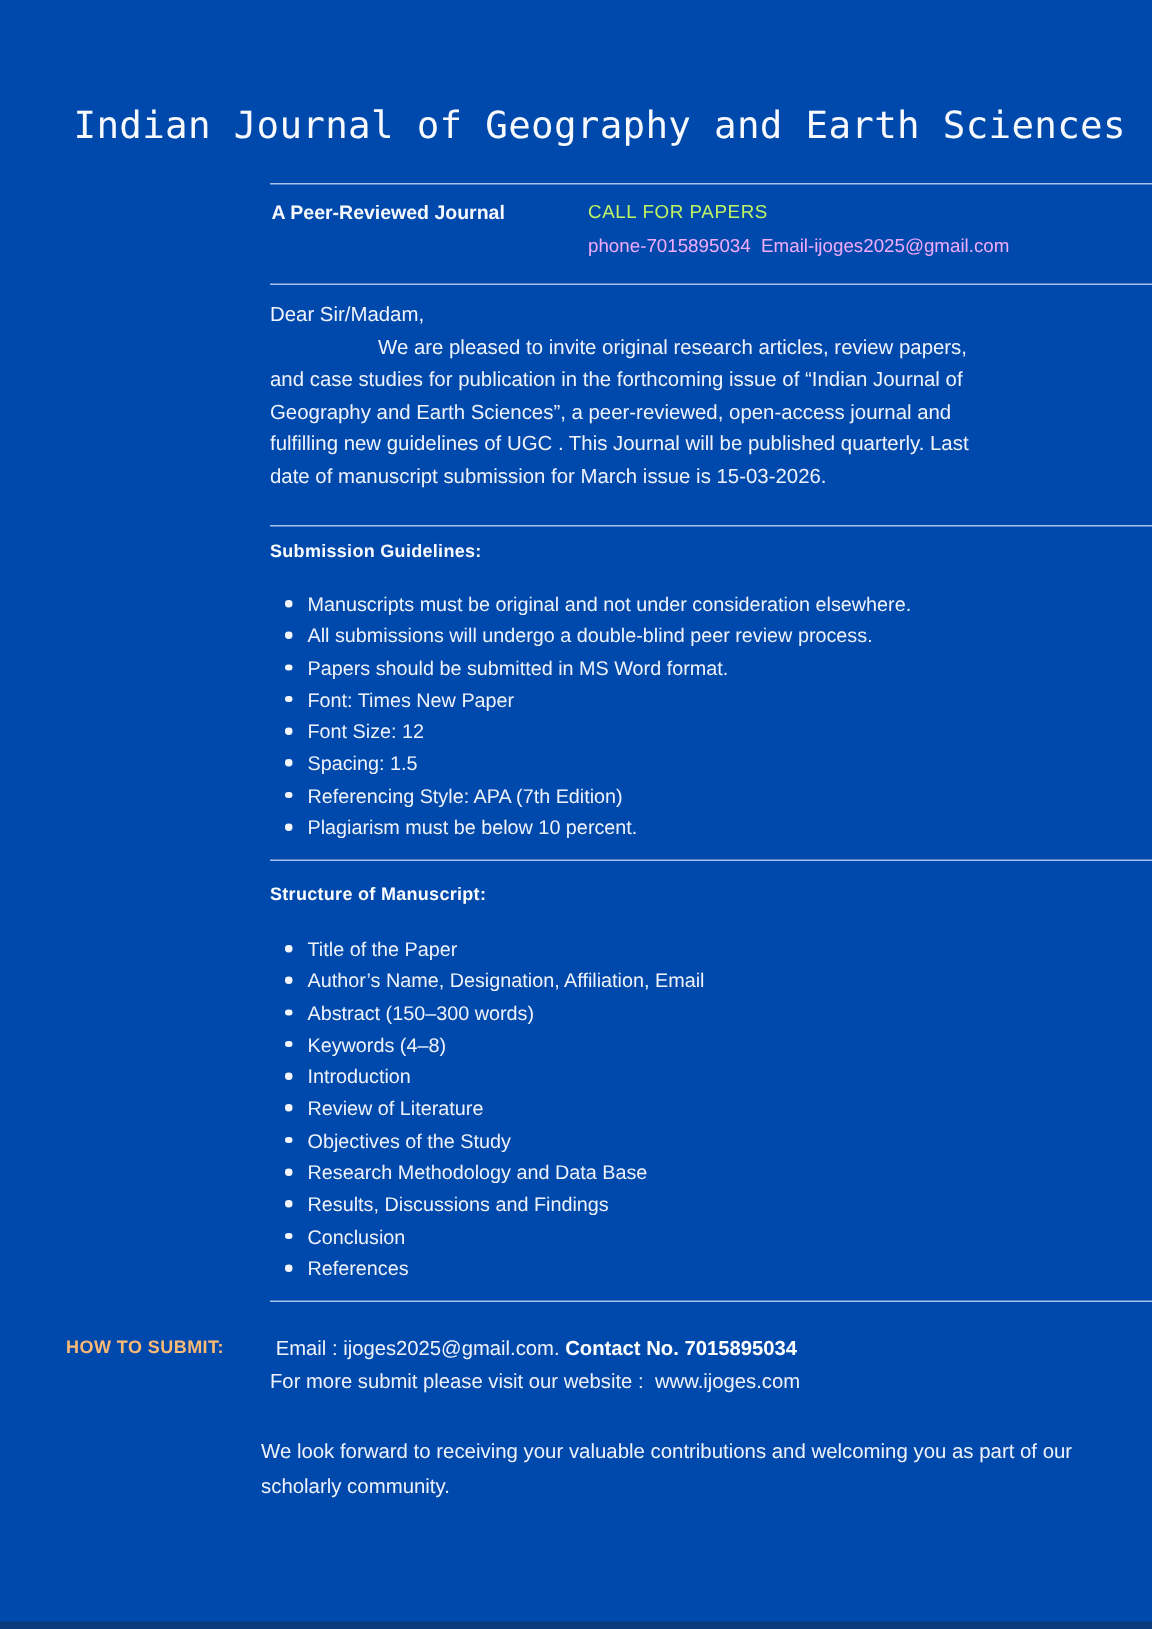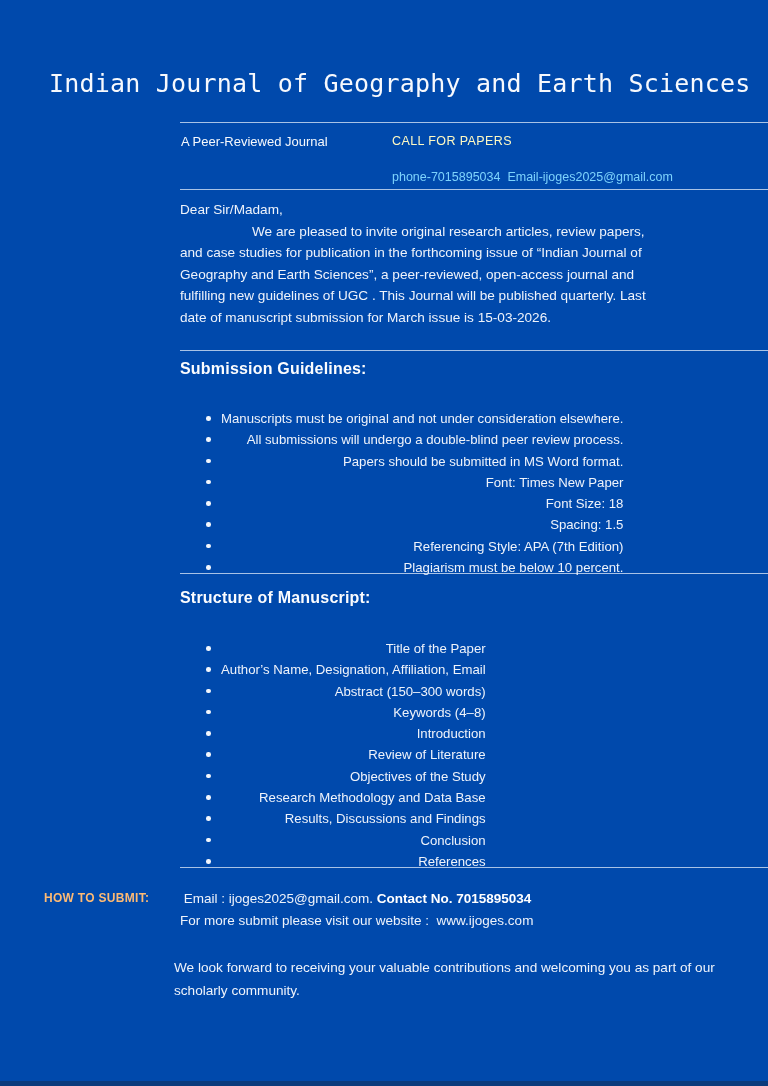--- a/index.html
+++ b/index.html
@@ -41,35 +41,35 @@
     position: absolute;
     left: 181px;
     top: 134px;
     right: 8px;
     display: flex;
     align-items: flex-start;
   }
   .peer-label {
     width: 211px;
     flex: 0 0 211px;
-    font-weight: normal;
+    font-weight: bold;
     font-size: 13px;
     color: #f6f9fd;
   }
   .header-right { flex: 1; }
   .cfp-label {
     font-size: 12.5px;
     letter-spacing: 0.4px;
-    color: #fef9c3;
+    color: #bef264;
   }
   .contact-line {
-    margin-top: 22px;
+    margin-top: 9px;
     font-size: 12.5px;
     white-space: pre;
-    color: #7dd3fc;
+    color: #f0abfc;
   }
 
   .intro {
     position: absolute;
     left: 180px;
     top: 199px;
     width: 527px;
     font-size: 13.6px;
     line-height: 21.5px;
   }
@@ -77,37 +77,36 @@
   .intro-body {
     margin: 0;
     white-space: pre-line;
     text-indent: 72px;
   }
 
   .section-heading {
     position: absolute;
     left: 180px;
     margin: 0;
-    font-size: 16px;
+    font-size: 12px;
     font-weight: bold;
     color: #fbfcfe;
     letter-spacing: 0.2px;
   }
   .sg-heading { top: 360px; }
   .sm-heading { top: 589px; }
 
   .bullet-list {
     position: absolute;
     left: 180px;
-    margin: 16px;
+    margin: 0;
     padding: 0;
     list-style: none;
     font-size: 13.2px;
     line-height: 21.3px;
-    text-align: right;
   }
   .sg-list { top: 392px; }
   .sm-list { top: 622px; }
   .bullet-list li {
     position: relative;
     padding-left: 25px;
   }
   .bullet-list li::before {
     content: "";
     position: absolute;
@@ -186,21 +185,21 @@
   </div>
 
   <div class="rule rule-3"></div>
 
   <h2 class="section-heading sg-heading">Submission Guidelines:</h2>
   <ul class="bullet-list sg-list">
       <li>Manuscripts must be original and not under consideration elsewhere.</li>
       <li>All submissions will undergo a double-blind peer review process.</li>
       <li>Papers should be submitted in MS Word format.</li>
       <li>Font: Times New Paper</li>
-      <li>Font Size: 18</li>
+      <li>Font Size: 12</li>
       <li>Spacing: 1.5</li>
       <li>Referencing Style: APA (7th Edition)</li>
       <li>Plagiarism must be below 10 percent.</li>
     </ul>
 
   <div class="rule rule-4"></div>
 
   <h2 class="section-heading sm-heading">Structure of Manuscript:</h2>
   <ul class="bullet-list sm-list">
       <li>Title of the Paper</li>

